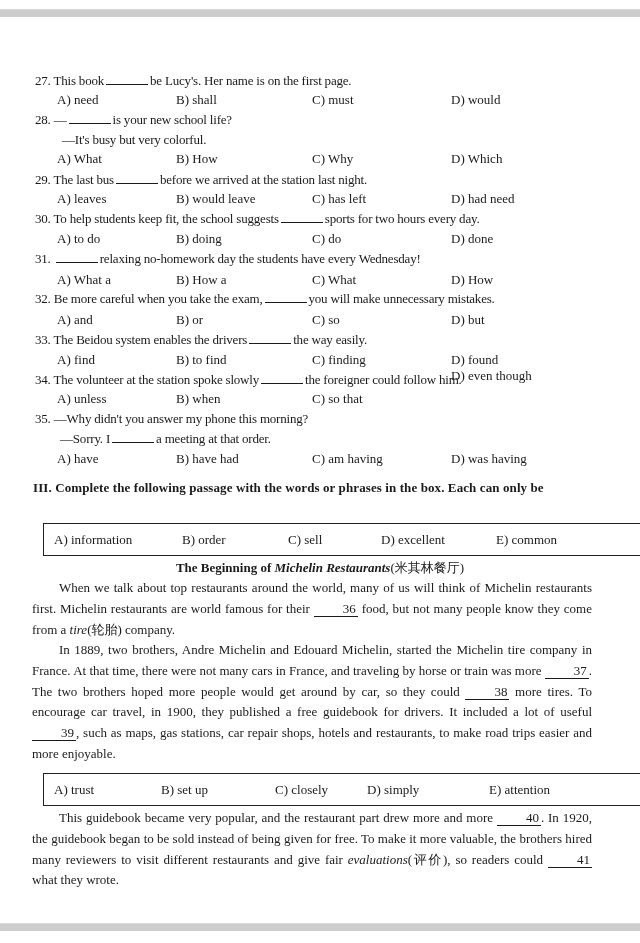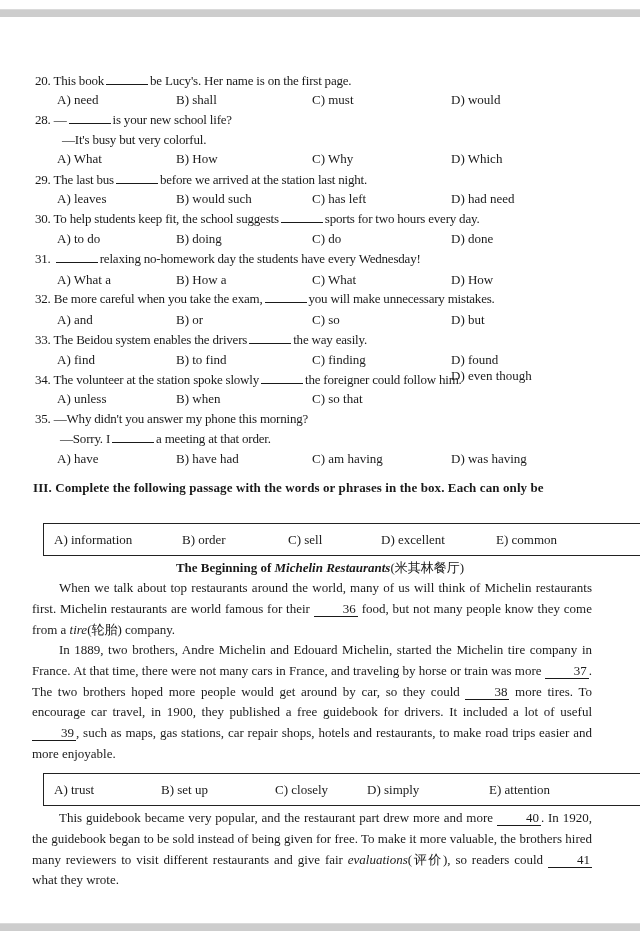--- a/index.html
+++ b/index.html
@@ -79,21 +79,21 @@
       padding: 0 2px;
     }
     .ital { font-style: italic; }
   </style>
 </head>
 <body>
 
 <div class="bar top"></div>
 
 <div class="line q" style="top:73px">
-  <span>20.</span>
+  <span>27.</span>
   <span>This book</span><span class="blank b42"></span><span>be Lucy's. Her name is on the first page.</span>
 </div>
 <div class="opt oa" style="top:92px">A) need</div>
 <div class="opt ob" style="top:92px">B) shall</div>
 <div class="opt oc" style="top:92px">C) must</div>
 <div class="opt od" style="top:92px">D) would</div>
 
 <div class="line q" style="top:112px">
   <span>28.</span>
   <span>—</span><span class="blank b42"></span><span>is your new school life?</span>
@@ -102,21 +102,21 @@
 <div class="opt oa" style="top:151px">A) What</div>
 <div class="opt ob" style="top:151px">B) How</div>
 <div class="opt oc" style="top:151px">C) Why</div>
 <div class="opt od" style="top:151px">D) Which</div>
 
 <div class="line q" style="top:172px">
   <span>29.</span>
   <span>The last bus</span><span class="blank b42"></span><span>before we arrived at the station last night.</span>
 </div>
 <div class="opt oa" style="top:191px">A) leaves</div>
-<div class="opt ob" style="top:191px">B) would such</div>
+<div class="opt ob" style="top:191px">B) would leave</div>
 <div class="opt oc" style="top:191px">C) has left</div>
 <div class="opt od" style="top:191px">D) had need</div>
 
 <div class="line q" style="top:211px">
   <span>30.</span>
   <span>To help students keep fit, the school suggests</span><span class="blank b42"></span><span>sports for two hours every day.</span>
 </div>
 <div class="opt oa" style="top:231px">A) to do</div>
 <div class="opt ob" style="top:231px">B) doing</div>
 <div class="opt oc" style="top:231px">C) do</div>

